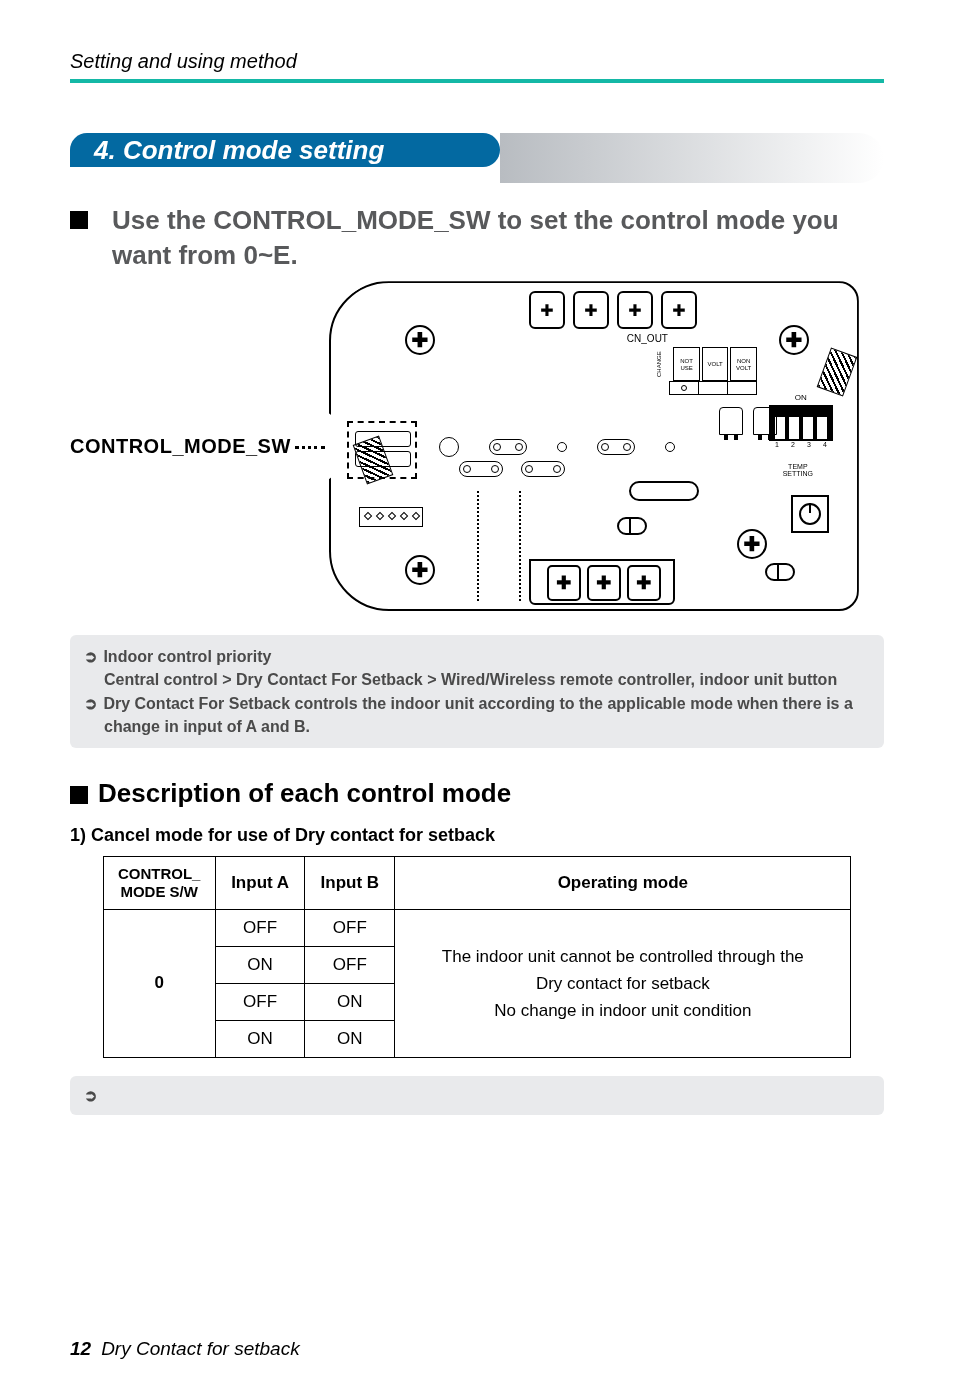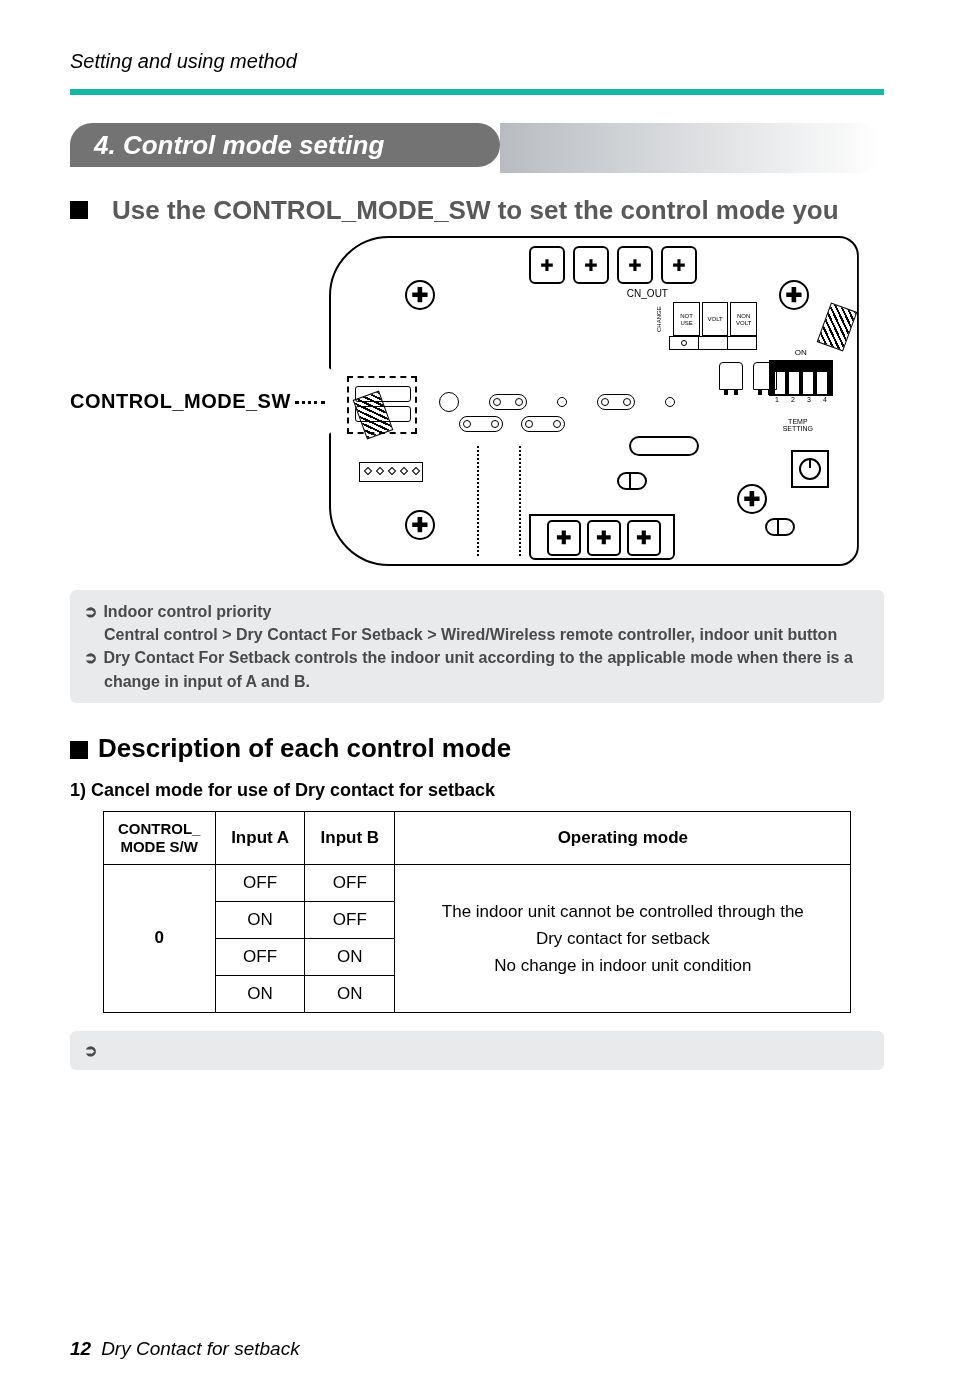--- a/index.html
+++ b/index.html
@@ -6,39 +6,39 @@
   body {
     background: #fff;
     font-family: Arial, Helvetica, sans-serif;
     color: #000;
     width: 954px;
     height: 1400px;
     position: relative;
     padding: 50px 70px 40px 70px;
   }
   .header-section {
-    border-bottom: 6px solid #14b8a6;
-    padding-bottom: 16px;
-    margin-bottom: 28px;
+    border-bottom: 4px solid #14b8a6;
+    padding-bottom: 6px;
+    margin-bottom: 50px;
   }
   .header-text {
     font-style: italic;
     font-size: 20px;
   }
   .pill-container {
     position: relative;
     height: 52px;
     margin-bottom: 18px;
   }
   .pill {
     position: absolute;
     left: 0; top: 0;
     width: 430px;
-    height: 44px;
-    background: #737373;
+    height: 34px;
+    background: #0369a1;
     border-radius: 25px 25px 25px 0;
     display: flex;
     align-items: center;
     padding-left: 24px;
     color: #fff;
     font-weight: bold;
     font-style: italic;
     font-size: 26px;
   }
   .pill-tail {
@@ -271,20 +271,21 @@
   <div class="pill-tail"></div>
   <div class="pill">
       <span>4. Control mode setting</span>
     </div>
 </div>
 
 <div class="sub-instruction">
   <span class="sq-bullet"></span>
   <div>
     <div>Use the CONTROL_MODE_SW to set the control mode you</div>
+    <div>want from 0~E.</div>
   </div>
 </div>
 
 <div class="diagram-row">
   <span class="diagram-label">CONTROL_MODE_SW</span>
   <span class="dotted-lead"></span>
   <div class="pcb">
     <div class="pcb-outline"></div>
 
     <div class="conn-top" style="left:200px">✚</div>

